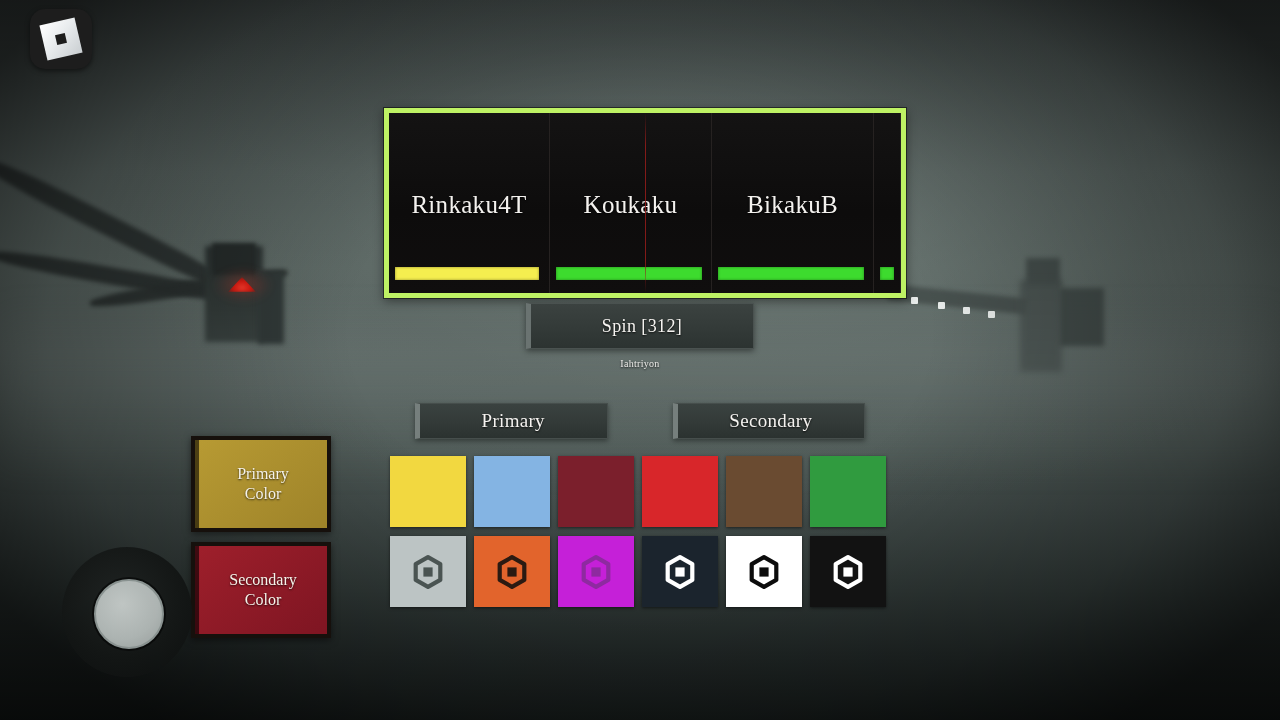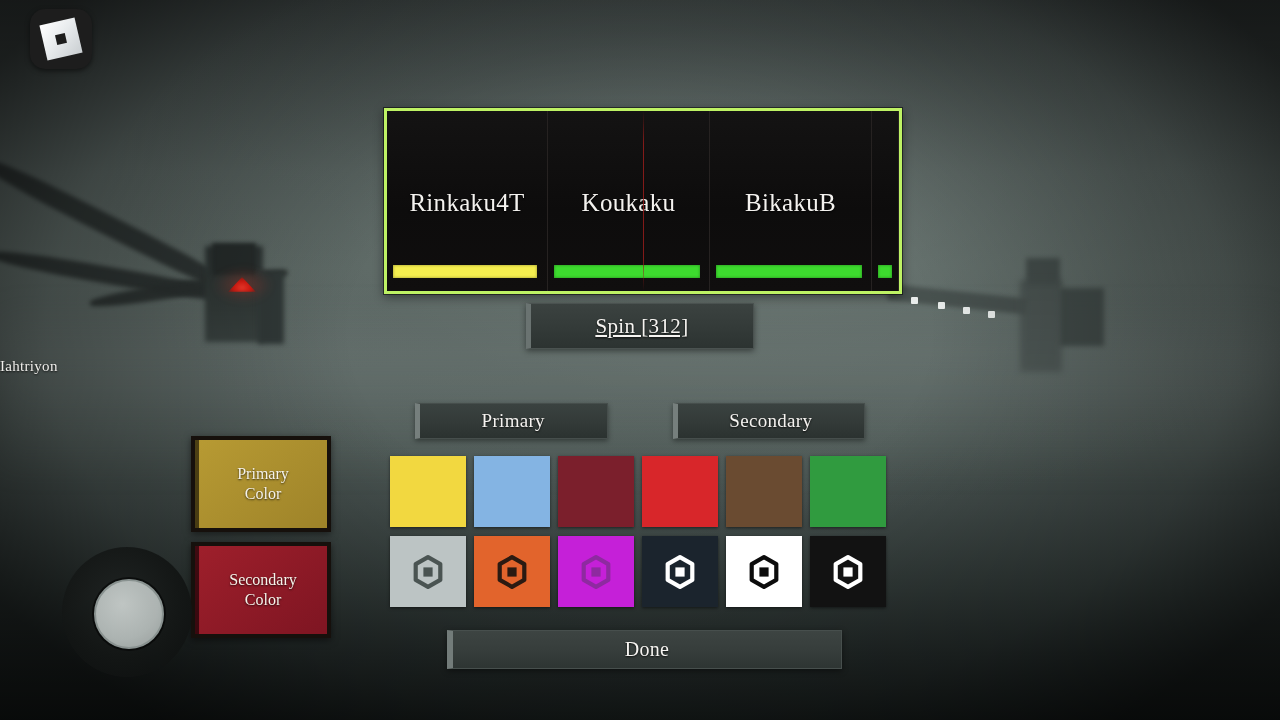--- a/index.html
+++ b/index.html
@@ -176,21 +176,21 @@
     background: radial-gradient(circle at 40% 35%, #c6ccca 0%, #b3bab8 60%, #9aa2a0 100%);
     border: 2px solid #8e9795;
     box-shadow: 0 0 0 2px rgba(0,0,0,.55);
   }
 
   
   .kag-panel {
     position: absolute; left: 384px; top: 108px;
     width: 512px; height: 180px;
     background: #0d0c0c;
-    border: 3px solid #bef264;
+    border: 5px solid #bef264;
     box-shadow: 0 0 0 1px rgba(0,0,0,.5), 0 3px 10px rgba(0,0,0,.45);
     display: flex;
     overflow: hidden;
   }
   .kag-panel .redline {
     position: absolute;
     left: 50%; top: 0; bottom: 0;
     width: 1px;
     background: linear-gradient(to bottom, rgba(120,20,20,0.0) 0%, rgba(150,28,26,0.85) 18%, rgba(150,28,26,0.85) 82%, rgba(120,20,20,0.0) 100%);
     z-index: 3;
@@ -239,29 +239,29 @@
     background: linear-gradient(to bottom, #3b4240 0%, #343b39 50%, #2c3331 100%);
     border: 1px solid #4a5250;
     border-left: 5px solid #6a7371;
     display: flex;
     align-items: center;
     justify-content: center;
     box-shadow: 0 2px 6px rgba(0,0,0,.45);
   }
   .spin-btn span {
     color: #f6f4f1;
-    font-size: 21px;
+    font-size: 18px;
     letter-spacing: .4px;
     text-shadow: 0 1px 2px rgba(0,0,0,.8);
-    text-decoration: underline;
   }
   .username {
     position: absolute; left: 0; right: 0; top: 358px;
+    text-align: center;
     color: #efeeeb;
-    font-size: 15px;
+    font-size: 10px;
     letter-spacing: .3px;
     text-shadow: 0 1px 2px rgba(0,0,0,.8);
   }
 
   
   .tabs {
     position: absolute; left: 415px; top: 403px;
     width: 450px; height: 36px;
     display: flex;
     gap: 65px;
@@ -492,21 +492,18 @@
         </div>
         <div class="swatch" style="background: rgb(18, 18, 18);">
           <svg width="34" height="34" viewBox="0 0 34 34">
             <path d="M17 2.2 L29.3 9.1 L29.3 24.9 L17 31.8 L4.7 24.9 L4.7 9.1 Z" fill="none" stroke="#ffffff" stroke-width="4.2" stroke-linejoin="round"></path>
             <rect x="12.4" y="12.4" width="9.2" height="9.2" fill="#ffffff"></rect>
           </svg>
         </div>
       </div>
   </div>
 
-  <div class="done-btn">
-    <span>Done</span>
-  </div>
 
   <div class="joystick">
     <div class="knob"></div>
   </div>
 
 </div>
 
 </body></html>

